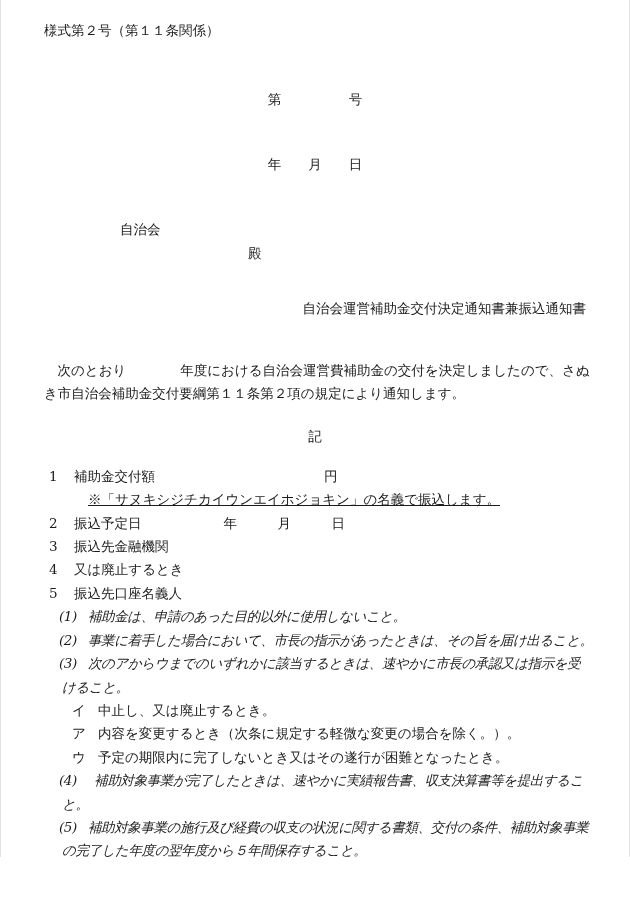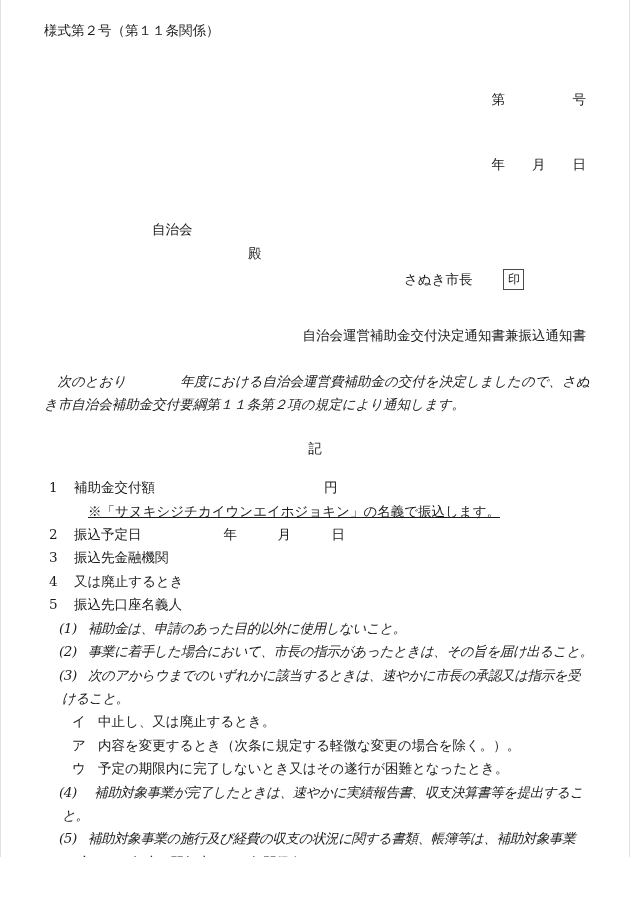--- a/index.html
+++ b/index.html
@@ -12,32 +12,32 @@
     border-left:1px solid #e2e2e2;
     border-right:1px solid #e2e2e2;
     font-family:"DejaVu Serif","Liberation Serif",serif;
     color:#1b1b1b;
     font-size:13.5px;
     line-height:23.4px;
     overflow:hidden;
   }
   .line{white-space:pre;}
   .form-number{line-height:23.4px;}
-  .header-right{margin-top:4px;text-align:right;line-height:21.5px;white-space:pre;}
-  .addressee-name{margin-left:108px;line-height:23.4px;white-space:pre;}
+  .header-right{margin-top:4px;text-align:center;line-height:21.5px;white-space:pre;}
+  .addressee-name{margin-left:76px;line-height:23.4px;white-space:pre;}
   .addressee-honorific{margin-left:204px;line-height:23.4px;white-space:pre;}
   .sender-line{margin-top:3px;margin-left:360px;line-height:23.4px;white-space:pre;display:flex;align-items:center;}
   .seal-box{
     display:inline-block;margin-left:31px;
     width:19px;height:19px;line-height:19px;
     border:1px solid #4a4a4a;
     text-align:center;font-size:12px;
   }
   .doc-title{margin-top:32px;text-align:right;line-height:23.4px;white-space:pre;}
-  .body-par{margin-top:23px;line-height:23.4px;white-space:pre;font-style:italic;}
+  .body-par{margin-top:38px;line-height:23.4px;white-space:pre;}
   .record-marker{margin-top:20px;text-align:center;line-height:23.4px;}
   .list{margin-top:16px;}
   .item{padding-left:30px;line-height:23.4px;white-space:pre;}
   .item-no{display:inline-block;width:25px;margin-left:-25px;}
   .sp-amount{display:inline-block;width:169px;}
   .sp-date{display:inline-block;width:82px;}
   .item-note{margin-left:44px;line-height:23.4px;white-space:pre;text-decoration:underline;}
   .cond{padding-left:18px;line-height:23.4px;}
   .cond-no{display:inline-block;width:29px;margin-left:-3px;vertical-align:top;}
   .cond-text{display:inline;white-space:pre;letter-spacing:-0.4px;}
@@ -53,24 +53,20 @@
   <div class="form-number line">様式第２号（第１１条関係）</div>
 
   <div class="header-right">
     <div>第　　　　　号</div>
     <div>年　　月　　日</div>
   </div>
 
   <div class="addressee-name">自治会</div>
   <div class="addressee-honorific">殿</div>
 
-  <div class="sender-line">
-    <span>さぬき市長</span>
-    <span class="seal-box"><span>印</span></span>
-  </div>
 
   <div class="doc-title">自治会運営補助金交付決定通知書兼振込通知書</div>
 
   <div class="body-par">　次のとおり　　　　年度における自治会運営費補助金の交付を決定しましたので、さぬ
 き市自治会補助金交付要綱第１１条第２項の規定により通知します。</div>
 
   <div class="record-marker">記</div>
 
   <div class="list">
 
@@ -95,21 +91,21 @@
 
     <div class="sub"><span class="sub-no">イ</span><span>中止し、又は廃止するとき。</span></div>
 
     <div class="sub"><span class="sub-no">ア</span><span>内容を変更するとき（次条に規定する軽微な変更の場合を除く。）。</span></div>
 
     <div class="sub"><span class="sub-no">ウ</span><span>予定の期限内に完了しないとき又はその遂行が困難となったとき。</span></div>
 
     <div class="cond cond-row"><span class="cond-no">(4)</span><span class="cond-text"> 補助対象事業が完了したときは、速やかに実績報告書、収支決算書等を提出するこ
 と。</span></div>
 
-    <div class="cond cond-row"><span class="cond-no">(5)</span><span class="cond-text">補助対象事業の施行及び経費の収支の状況に関する書類、帳簿等は、補助対象事業
+    <div class="cond cond-row"><span class="cond-no">(5)</span><span class="cond-text">補助対象事業の施行及び経費の収支の状況に関する書類、交付の条件、補助対象事業
 の完了した年度の翌年度から５年間保存すること。</span></div>
 
     <div class="cond cond-row"><span class="cond-no">(6)</span><span class="cond-text">市長が必要があると認めるときは、関係職員に書類等の検査をさせ、又は補助対象
 事業の執行状況について実地検査を行うことがあること。</span></div>
 
   </div>
 
 </div>
 
 </body></html>

